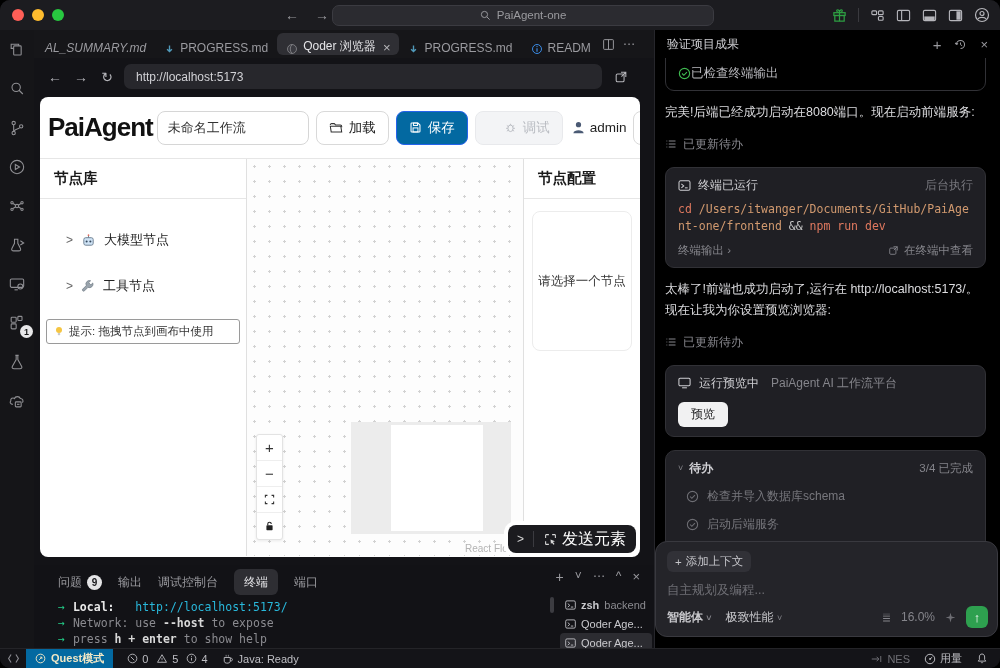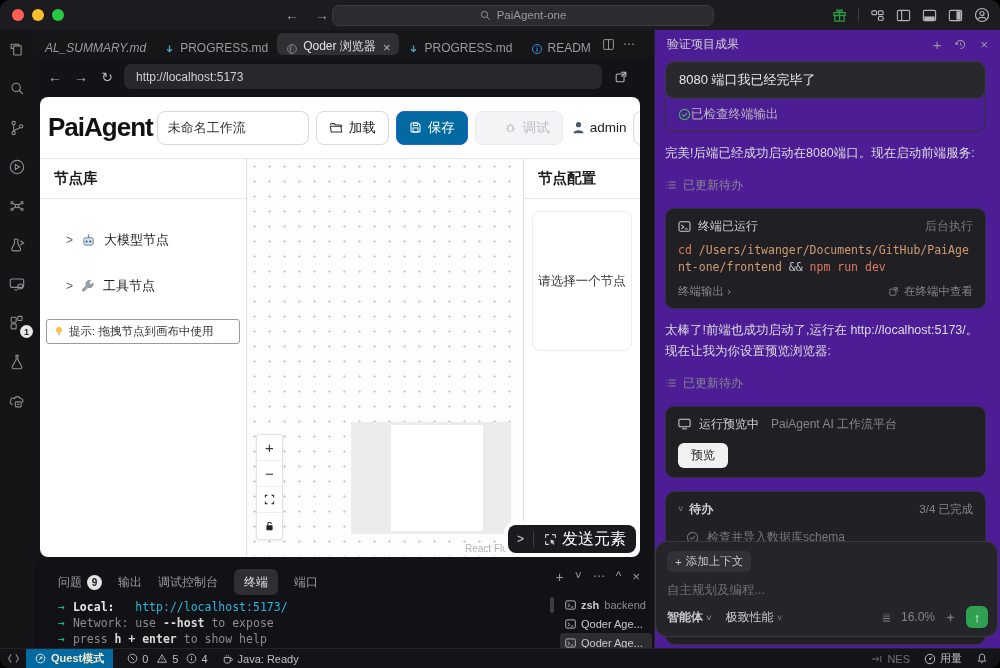--- a/index.html
+++ b/index.html
@@ -104,21 +104,21 @@
   .tlabel { color:#e8e8e8; font-weight:bold; }
   .turl { color:#29b8db; }
   .tbold { color:#d8d8d8; font-weight:bold; }
   .sessions { position:absolute; top:30px; right:2px; width:92px; font-size:11px; color:#c9c9cd; }
   .sess { display:flex; align-items:center; gap:5px; height:19px; padding-left:5px; white-space:nowrap; overflow:hidden; }
   .sess.active { background:#2c2c31; border-radius:4px; }
   .sess .dim { color:#8b8b90; }
   .bp-scroll { position:absolute; left:516px; top:32px; width:4px; height:16px; background:#3c3c41; border-radius:2px; }
 
   
-  .chat { position:absolute; left:654px; right:0; top:0; bottom:0; background:#4c1d95;
+  .chat { position:absolute; left:654px; right:0; top:0; bottom:0; background:#000000;
     border-left:1px solid #26262b; }
   .chat-h { height:28px; display:flex; align-items:center; padding:0 12px; font-size:12px; color:#cfcfd3; }
   .chat-h .acts { margin-left:auto; display:flex; gap:13px; color:#9a9a9f; font-size:13px; align-items:center; }
   .chat-body { position:absolute; top:28px; left:10px; right:14px; bottom:0; overflow:hidden; }
   .bubble { position:relative; z-index:2; background:#28282d; border:1px solid #3b3b42; border-radius:10px;
     padding:9px 13px; font-size:13px; color:#e8e8ea; margin-top:3px; }
   .check-card { margin-top:-26px; border:1px solid #313136; border-radius:9px; padding:32px 12px 8px 12px; }
   .check-row { display:flex; align-items:center; font-size:12.5px; color:#b9b9be; }
   .cmsg { font-size:12.5px; color:#dcdcdf; line-height:1.65; margin-top:11px; }
   .updated { display:flex; align-items:center; gap:6px; font-size:12px; color:#8a8a90; margin-top:13px; }
@@ -544,21 +544,20 @@
           <span style="font-size:15px">+</span>
           <svg class="ic" width="13" height="13" viewBox="0 0 16 16">
               <path d="M3 8 A5 5 0 1 1 8 13 M3 8 L1.5 6 M3 8 L5 6.8" stroke="#9a9a9f" fill="none" stroke-width="1.3"></path>
               <path d="M8 5.5 V8.2 L10 9.5" stroke="#9a9a9f" fill="none" stroke-width="1.2"></path>
             </svg>
           <span>×</span>
         </span>
       </div>
 
       <div class="chat-body">
-        <div class="bubble"><span>8080 端口我已经完毕了</span></div>
 
         <div class="check-card">
           <div class="check-row">
             <svg class="ic" width="13" height="13" viewBox="0 0 16 16">
                 <circle cx="8" cy="8" r="6.3" stroke="#3fb950" fill="none" stroke-width="1.4"></circle>
                 <path d="M5 8 L7.2 10.2 L11 6.2" stroke="#3fb950" fill="none" stroke-width="1.4"></path>
               </svg>
             <span>已检查终端输出</span>
           </div>
         </div>

